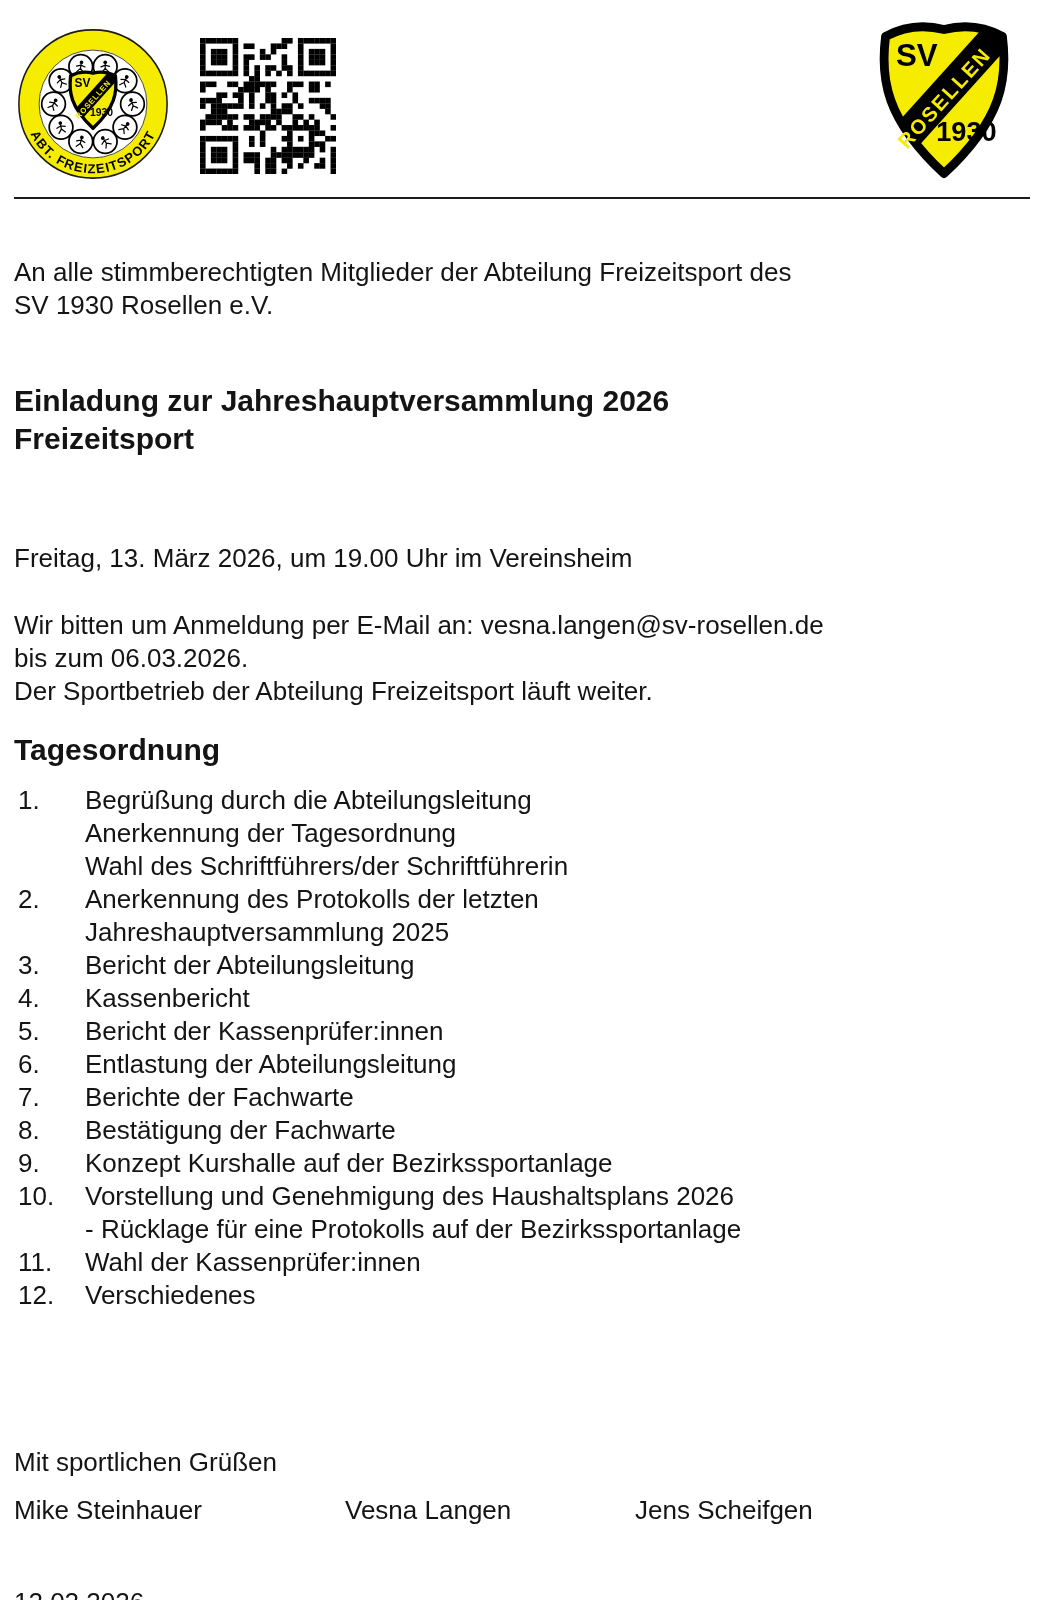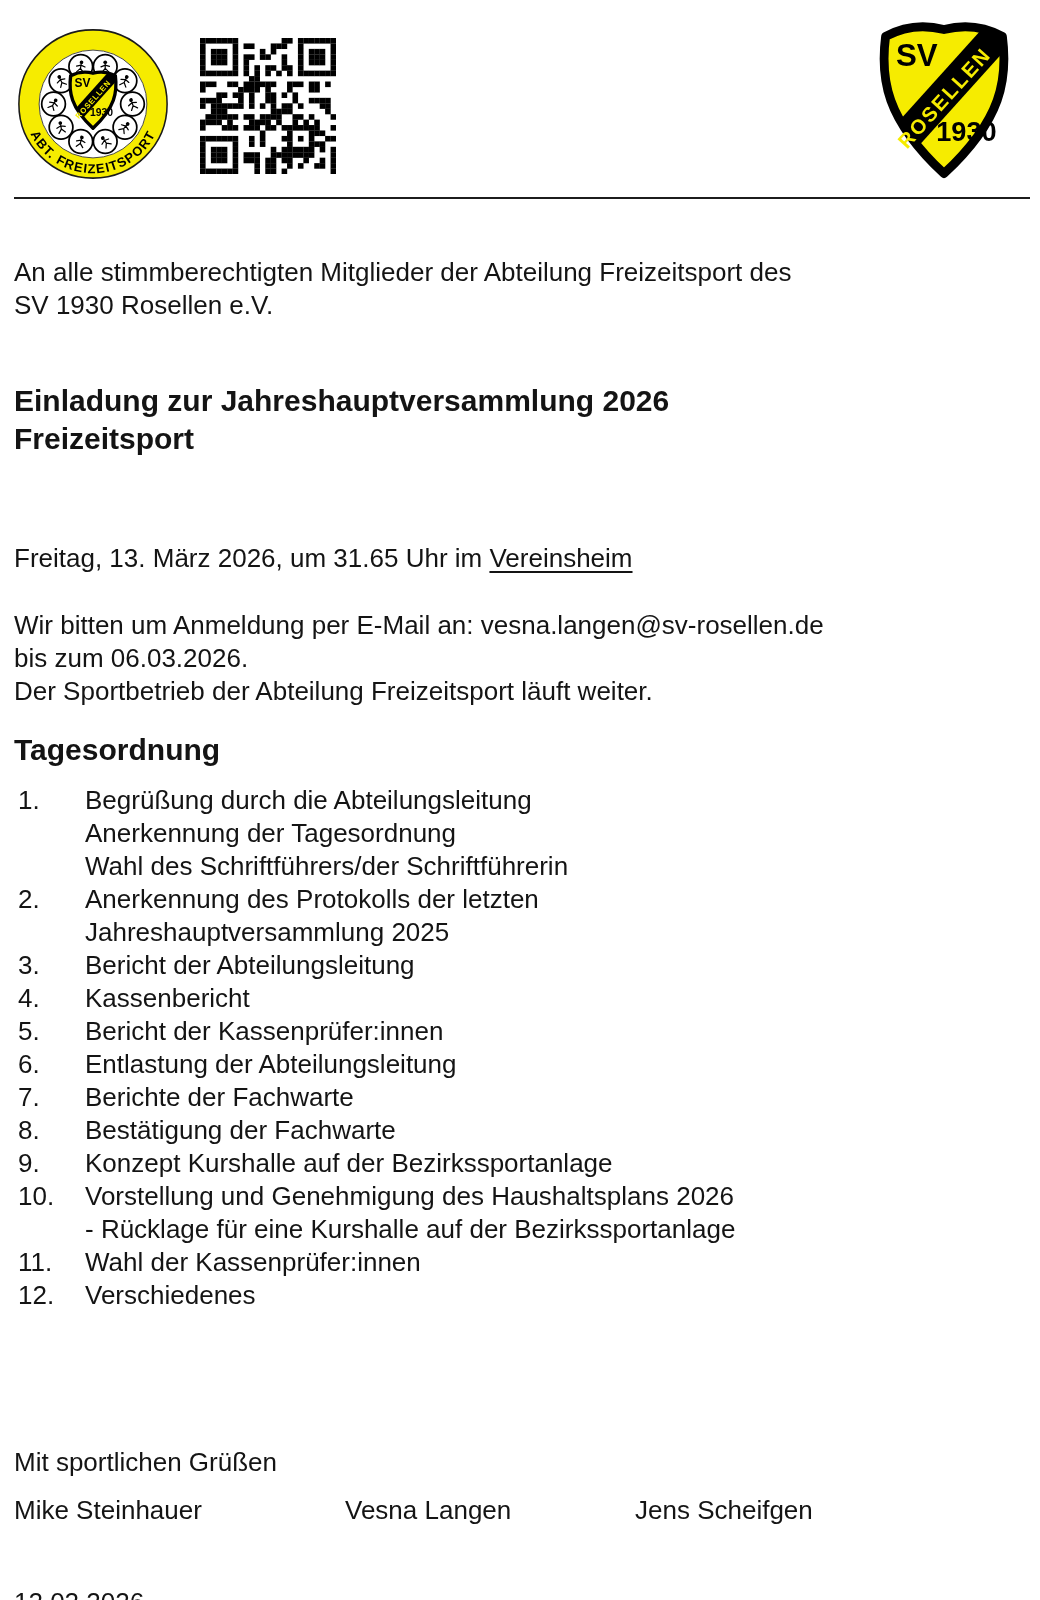--- a/index.html
+++ b/index.html
@@ -14,21 +14,21 @@
   .round-logo{position:absolute;left:16px;top:26px;width:154px;height:156px;}
   .qr{position:absolute;left:200px;top:38px;width:136px;height:136px;}
   .shield-logo{position:absolute;left:876px;top:16px;width:136px;height:163px;}
   .rule{position:absolute;left:14px;top:197px;width:1016px;height:2px;background:#1c1c1c;}
 
   
   .txt{font-size:26px;line-height:33px;white-space:nowrap;}
   .recipient{position:absolute;left:14px;top:230px;}
   .title{position:absolute;left:14px;top:362px;font-size:30px;line-height:38px;font-weight:bold;white-space:nowrap;}
   .event-line{position:absolute;left:14px;top:516px;}
-  .event-line .loc{text-decoration:underline;text-underline-offset:4px;text-align:center;}
+  .event-line .loc{text-underline-offset:4px;text-align:center;}
   .registration{position:absolute;left:14px;top:583px;}
   .agenda-heading{position:absolute;left:14px;top:708px;font-size:30px;font-weight:bold;white-space:nowrap;}
   .agenda-list{position:absolute;left:14px;top:784px;font-size:26px;line-height:33px;}
   .agenda-item{display:grid;grid-template-columns:71px 1fr;}
   .agenda-num{padding-left:4px;}
   .agenda-line{white-space:nowrap;}
   .salutation{position:absolute;left:14px;top:1400px;margin-top:46px;}
   .signatures{position:absolute;left:0;top:1495px;width:1040px;height:33px;font-size:26px;}
   .sig{position:absolute;top:0;white-space:nowrap;}
   .sig-0{left:14px;} .sig-1{left:345px;} .sig-2{left:635px;}
@@ -439,21 +439,21 @@
       <span>An alle stimmberechtigten Mitglieder der Abteilung Freizeitsport des</span><br>
       <span>SV 1930 Rosellen e.V.</span>
     </p>
 
     <h1 class="title">
       <span>Einladung zur Jahreshauptversammlung 2026</span><br>
       <span>Freizeitsport</span>
     </h1>
 
     <p class="txt event-line">
-      <span>Freitag, 13. März 2026, um 31.65 Uhr im </span><span class="loc">Vereinsheim</span>
+      <span>Freitag, 13. März 2026, um 19.00 Uhr im </span><span class="loc">Vereinsheim</span>
     </p>
 
     <p class="txt registration">
       <span>Wir bitten um Anmeldung per E-Mail an: vesna.langen@sv-rosellen.de</span><br>
       <span>bis zum 06.03.2026.</span><br>
       <span>Der Sportbetrieb der Abteilung Freizeitsport läuft weiter.</span>
     </p>
 
     <h2 class="agenda-heading">Tagesordnung</h2>
 
@@ -512,21 +512,21 @@
         <div class="agenda-item">
           <div class="agenda-num">9.</div>
           <div class="agenda-body">
             <div class="agenda-line">Konzept Kurshalle auf der Bezirkssportanlage</div>
           </div>
         </div>
         <div class="agenda-item">
           <div class="agenda-num">10.</div>
           <div class="agenda-body">
             <div class="agenda-line">Vorstellung und Genehmigung des Haushaltsplans 2026</div>
-            <div class="agenda-line">- Rücklage für eine Kurshalle auf der Bezirkssportanlage</div>
+            <div class="agenda-line">- Rücklage für eine Protokolls auf der Bezirkssportanlage</div>
           </div>
         </div>
         <div class="agenda-item">
           <div class="agenda-num">11.</div>
           <div class="agenda-body">
             <div class="agenda-line">Wahl der Kassenprüfer:innen</div>
           </div>
         </div>
         <div class="agenda-item">
           <div class="agenda-num">12.</div>

